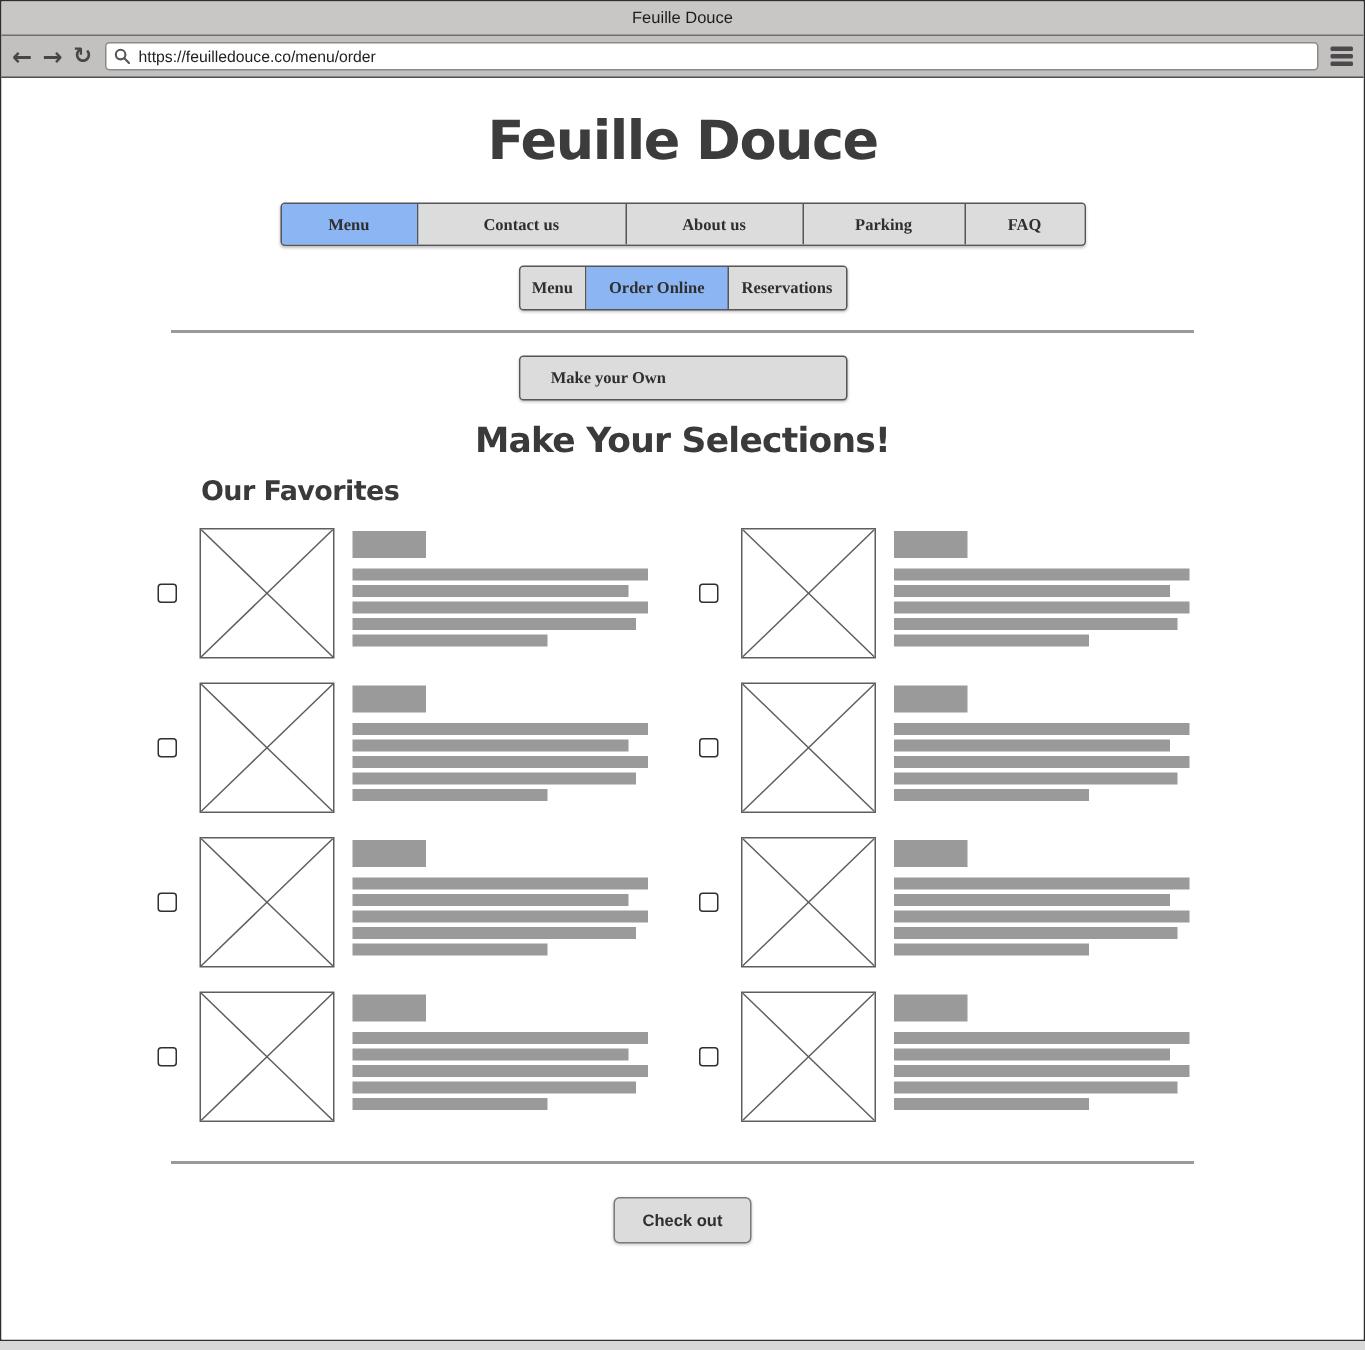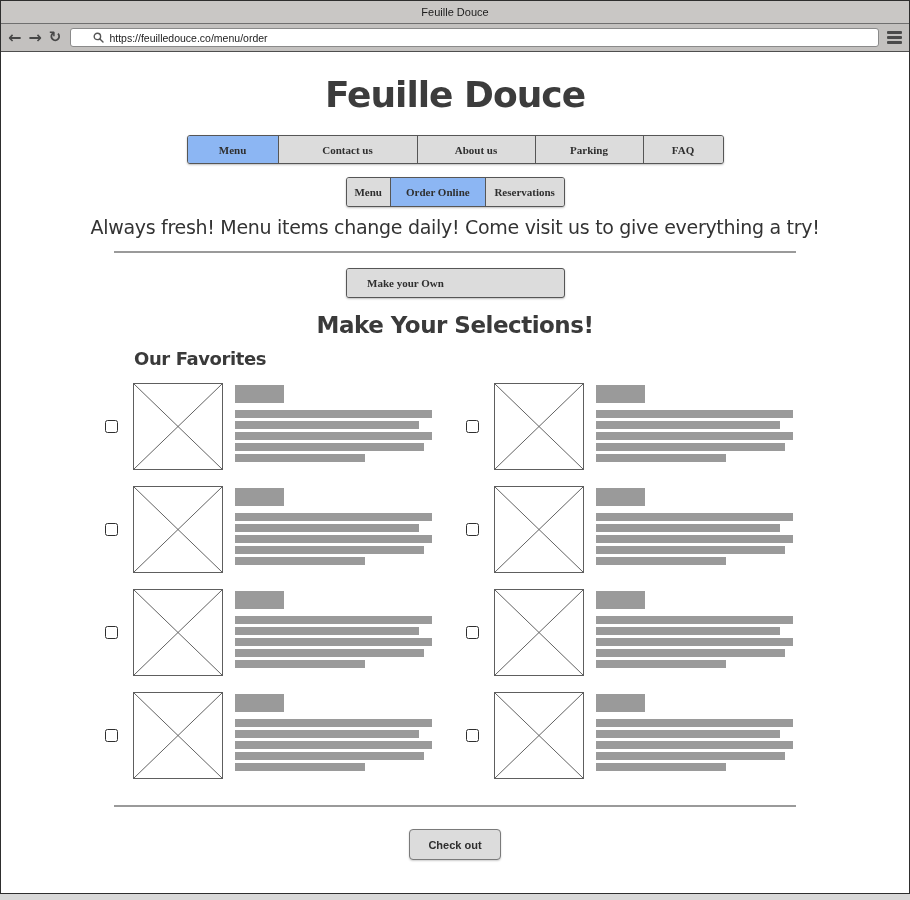--- a/index.html
+++ b/index.html
@@ -41,21 +41,21 @@
     user-select:none;
   }
   .nav-glyph.refresh{font-size:15px;}
   .urlbar{
     flex:1;
     height:17px;
     background:#fff;
     border:1px solid #8a8a8a;
     border-radius:3px;
     display:flex;align-items:center;
-    padding:0 22px;
+    padding:0 5px;
     margin:0 8px 0 2px;
   }
   .urlbar svg{flex:0 0 auto;margin-right:5px;}
   .urlbar input{
     border:none;outline:none;background:transparent;
     font-family:"Liberation Sans", sans-serif;
     font-size:10.5px;color:#222;
     width:100%;padding:0;
   }
   .hamburger{
@@ -217,21 +217,20 @@
       <div class="tab">Parking</div>
       <div class="tab">FAQ</div>
     </div>
 
     <div class="tabgroup snav">
       <div class="tab">Menu</div>
       <div class="tab active">Order Online</div>
       <div class="tab">Reservations</div>
     </div>
 
-    <div class="tagline">Always fresh! Menu items change daily! Come visit us to give everything a try!</div>
 
     <div class="divider"></div>
 
     <div class="tabgroup toggle">
       <div class="tab">Make your Own</div>
     </div>
 
     <h2 class="selections-heading">Make Your Selections!</h2>
 
     <h3 class="favorites-heading">Our Favorites</h3>

